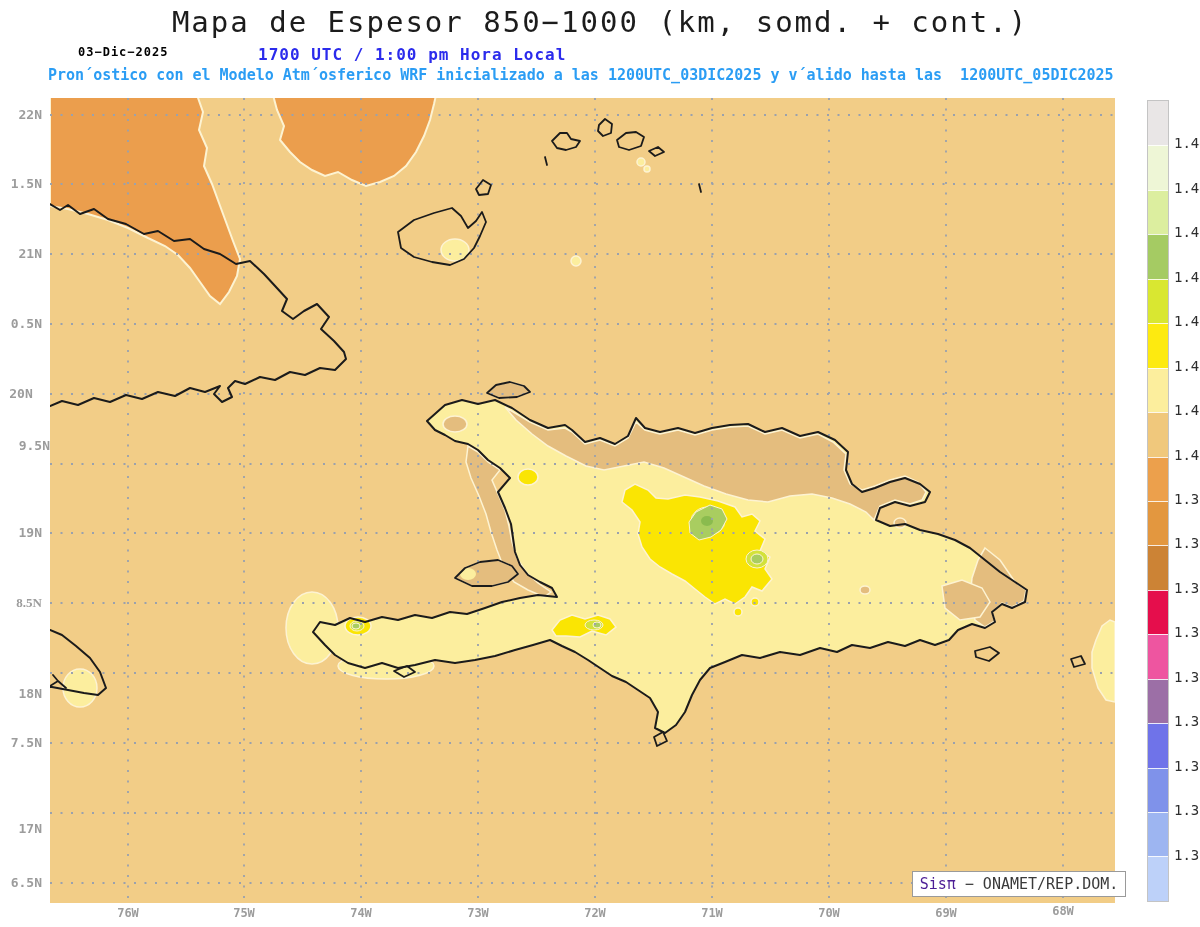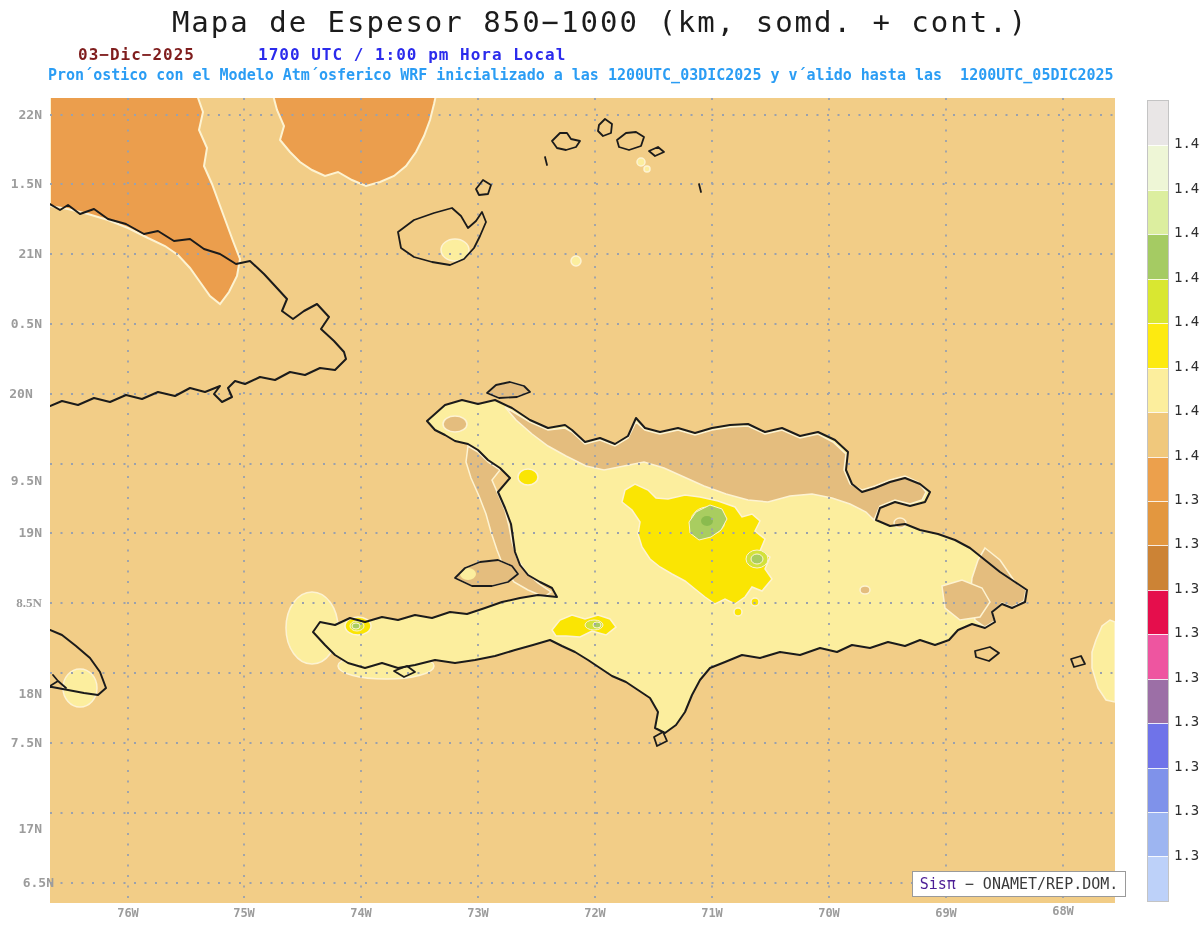--- a/index.html
+++ b/index.html
@@ -1,21 +1,21 @@
 <!DOCTYPE html>
 <html style="--c-sea: #f2cd87; --c-orange: #eb9e4d; --c-tan: #e4bd7e; --c-pale: #fcee9e; --c-yellow: #fae503; --c-ygreen: #d3e23a; --c-green: #a9cd60; --c-green2: #8abb4e; --c-cream: #fdf3d2;"><head>
 <meta charset="utf-8">
 <style>
   html,body{margin:0;padding:0;background:#fff;}
   body{width:1200px;height:927px;position:relative;overflow:hidden;
        font-family:"DejaVu Sans Mono",monospace;}
   .title{position:absolute;top:5px;left:0;width:1200px;text-align:center;
          font-size:29px;letter-spacing:2px;color:#1c1c1c;white-space:pre;}
-  .date-label{position:absolute;top:45px;left:78px;font-size:16px;font-weight:bold;
-         color:#7f1d1d;letter-spacing:1px;white-space:pre;}
+  .date-label{position:absolute;top:45px;left:78px;font-size:12px;font-weight:bold;
+         color:#000000;letter-spacing:1px;white-space:pre;}
   .time-label{position:absolute;top:45px;left:258px;font-size:16px;font-weight:bold;
          color:#2b2bec;letter-spacing:1px;white-space:pre;}
   .forecast-label{position:absolute;top:66px;left:48px;font-size:15px;
          color:#2b9df4;font-weight:bold;letter-spacing:0px;white-space:pre;}
   #map-svg{position:absolute;left:0;top:0;}
   .sea{fill:var(--c-sea);}
   .f-orange{fill:var(--c-orange);stroke:var(--c-cream);stroke-width:2;}
   .f-tan{fill:var(--c-tan);stroke:var(--c-cream);stroke-width:1.5;}
   .f-pale{fill:var(--c-pale);stroke:var(--c-cream);stroke-width:1.5;}
   .f-pale-ns{fill:var(--c-pale);stroke:none;}
@@ -191,27 +191,27 @@
 <div class="cb-label" style="top: 669.778px;">1.374</div>
 <div class="cb-label" style="top: 714.222px;">1.368</div>
 <div class="cb-label" style="top: 758.667px;">1.362</div>
 <div class="cb-label" style="top: 803.111px;">1.356</div>
 <div class="cb-label" style="top: 847.556px;">1.35</div>
 <div class="y-label" style="top: 108px;">22N</div>
 <div class="y-label" style="top: 177px;">1.5N</div>
 <div class="y-label" style="top: 247px;">21N</div>
 <div class="y-label" style="top: 317px;">0.5N</div>
 <div class="y-label" style="top: 387px; text-align: center;">20N</div>
-<div class="y-label" style="top: 474px;">9.5N</div>
+<div class="y-label" style="top: 439px; padding-left: 8px;">9.5N</div>
 <div class="y-label" style="top: 526px;">19N</div>
 <div class="y-label" style="top: 596px; font-family: Liberation Serif, serif;">8.5N</div>
 <div class="y-label" style="top: 687px; text-align: right;">18N</div>
 <div class="y-label" style="top: 736px;">7.5N</div>
 <div class="y-label" style="top: 806px; margin-top: 16px;">17N</div>
-<div class="y-label" style="top: 876px; margin-left: 12px;">6.5N</div>
+<div class="y-label" style="top: 876px;">6.5N</div>
 <div class="x-label" style="left: 98px; top: 906px;">76W</div>
 <div class="x-label" style="left: 214px; top: 906px;">75W</div>
 <div class="x-label" style="left: 331px; top: 906px;">74W</div>
 <div class="x-label" style="left: 448px; top: 906px;">73W</div>
 <div class="x-label" style="left: 565px; top: 906px;">72W</div>
 <div class="x-label" style="left: 682px; top: 906px;">71W</div>
 <div class="x-label" style="left: 799px; top: 906px;">70W</div>
 <div class="x-label" style="left: 916px; top: 906px;">69W</div>
 <div class="x-label" style="left: 1033px; top: 904px;">68W</div>
 

